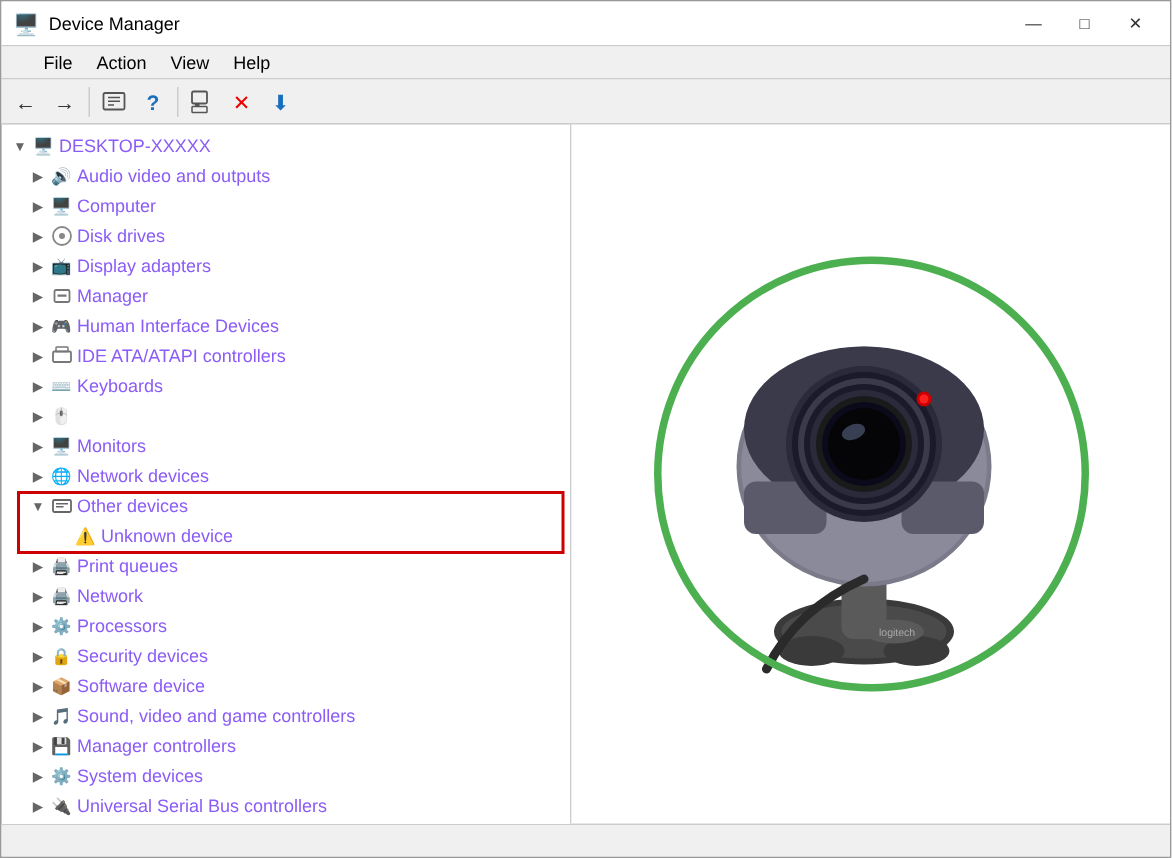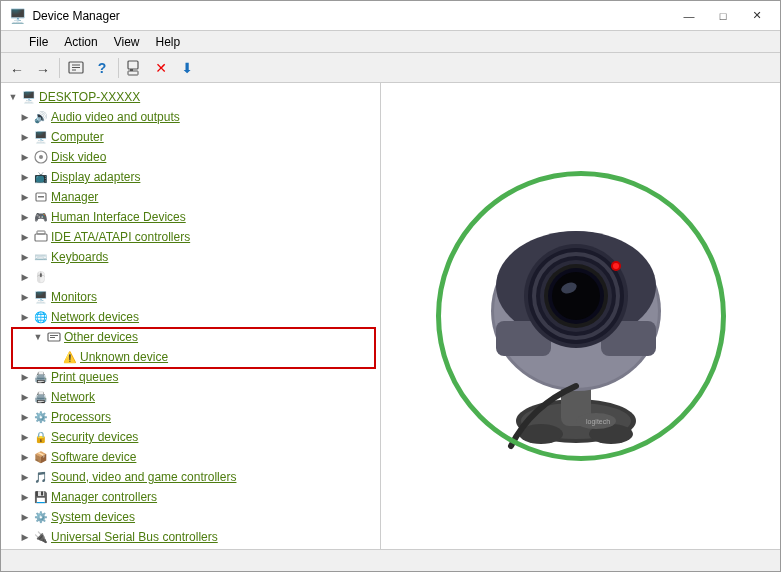--- a/index.html
+++ b/index.html
@@ -137,23 +137,22 @@
       height: 16px;
       flex-shrink: 0;
       margin-right: 2px;
       display: flex;
       align-items: center;
       justify-content: center;
       font-size: 11px;
     }
     .tree-label {
       font-size: 12px;
-      color: #4d7c0f;
+      color: #8b5cf6;
       user-select: none;
-      text-decoration: underline;
     }
     .right-panel {
       flex: 1;
       background: #fff;
       display: flex;
       align-items: center;
       justify-content: center;
       position: relative;
       overflow: hidden;
     }
@@ -257,21 +256,21 @@
       </div>
 
       <div class="tree-item indent-1">
         <span class="tree-expand collapsed"></span>
         <span class="tree-icon" style="font-size:11px;">
           <svg width="14" height="14" viewBox="0 0 14 14">
               <circle cx="7" cy="7" r="6" fill="none" stroke="#888" stroke-width="1.2"></circle>
               <circle cx="7" cy="7" r="2" fill="#888"></circle>
             </svg>
         </span>
-        <span class="tree-label">Disk video</span>
+        <span class="tree-label">Disk drives</span>
       </div>
 
       <div class="tree-item indent-1">
         <span class="tree-expand collapsed"></span>
         <span class="tree-icon" style="font-size:11px;">📺</span>
         <span class="tree-label">Display adapters</span>
       </div>
 
       <div class="tree-item indent-1">
         <span class="tree-expand collapsed"></span>
@@ -317,21 +316,21 @@
         <span class="tree-icon" style="font-size:11px;">🖥️</span>
         <span class="tree-label">Monitors</span>
       </div>
 
       <div class="tree-item indent-1">
         <span class="tree-expand collapsed"></span>
         <span class="tree-icon" style="font-size:11px;">🌐</span>
         <span class="tree-label">Network devices</span>
       </div>
 
-      <div style="position:relative; display:block;padding-left:13px;">
+      <div style="position:relative; display:block;">
         <div style="position:absolute; top:0; left:10px; right:4px; height:42px; border:2px solid #cc0000; z-index:5; pointer-events:none;"></div>
         <div class="tree-item indent-1">
           <span class="tree-expand expanded"></span>
           <span class="tree-icon" style="font-size:11px;">
             <svg width="14" height="14" viewBox="0 0 14 14">
                 <rect x="1" y="3" width="12" height="8" rx="1" fill="none" stroke="#666" stroke-width="1.2"></rect>
                 <line x1="3" y1="5.5" x2="11" y2="5.5" stroke="#666" stroke-width="1"></line>
                 <line x1="3" y1="7.5" x2="8" y2="7.5" stroke="#666" stroke-width="1"></line>
               </svg>
           </span>

